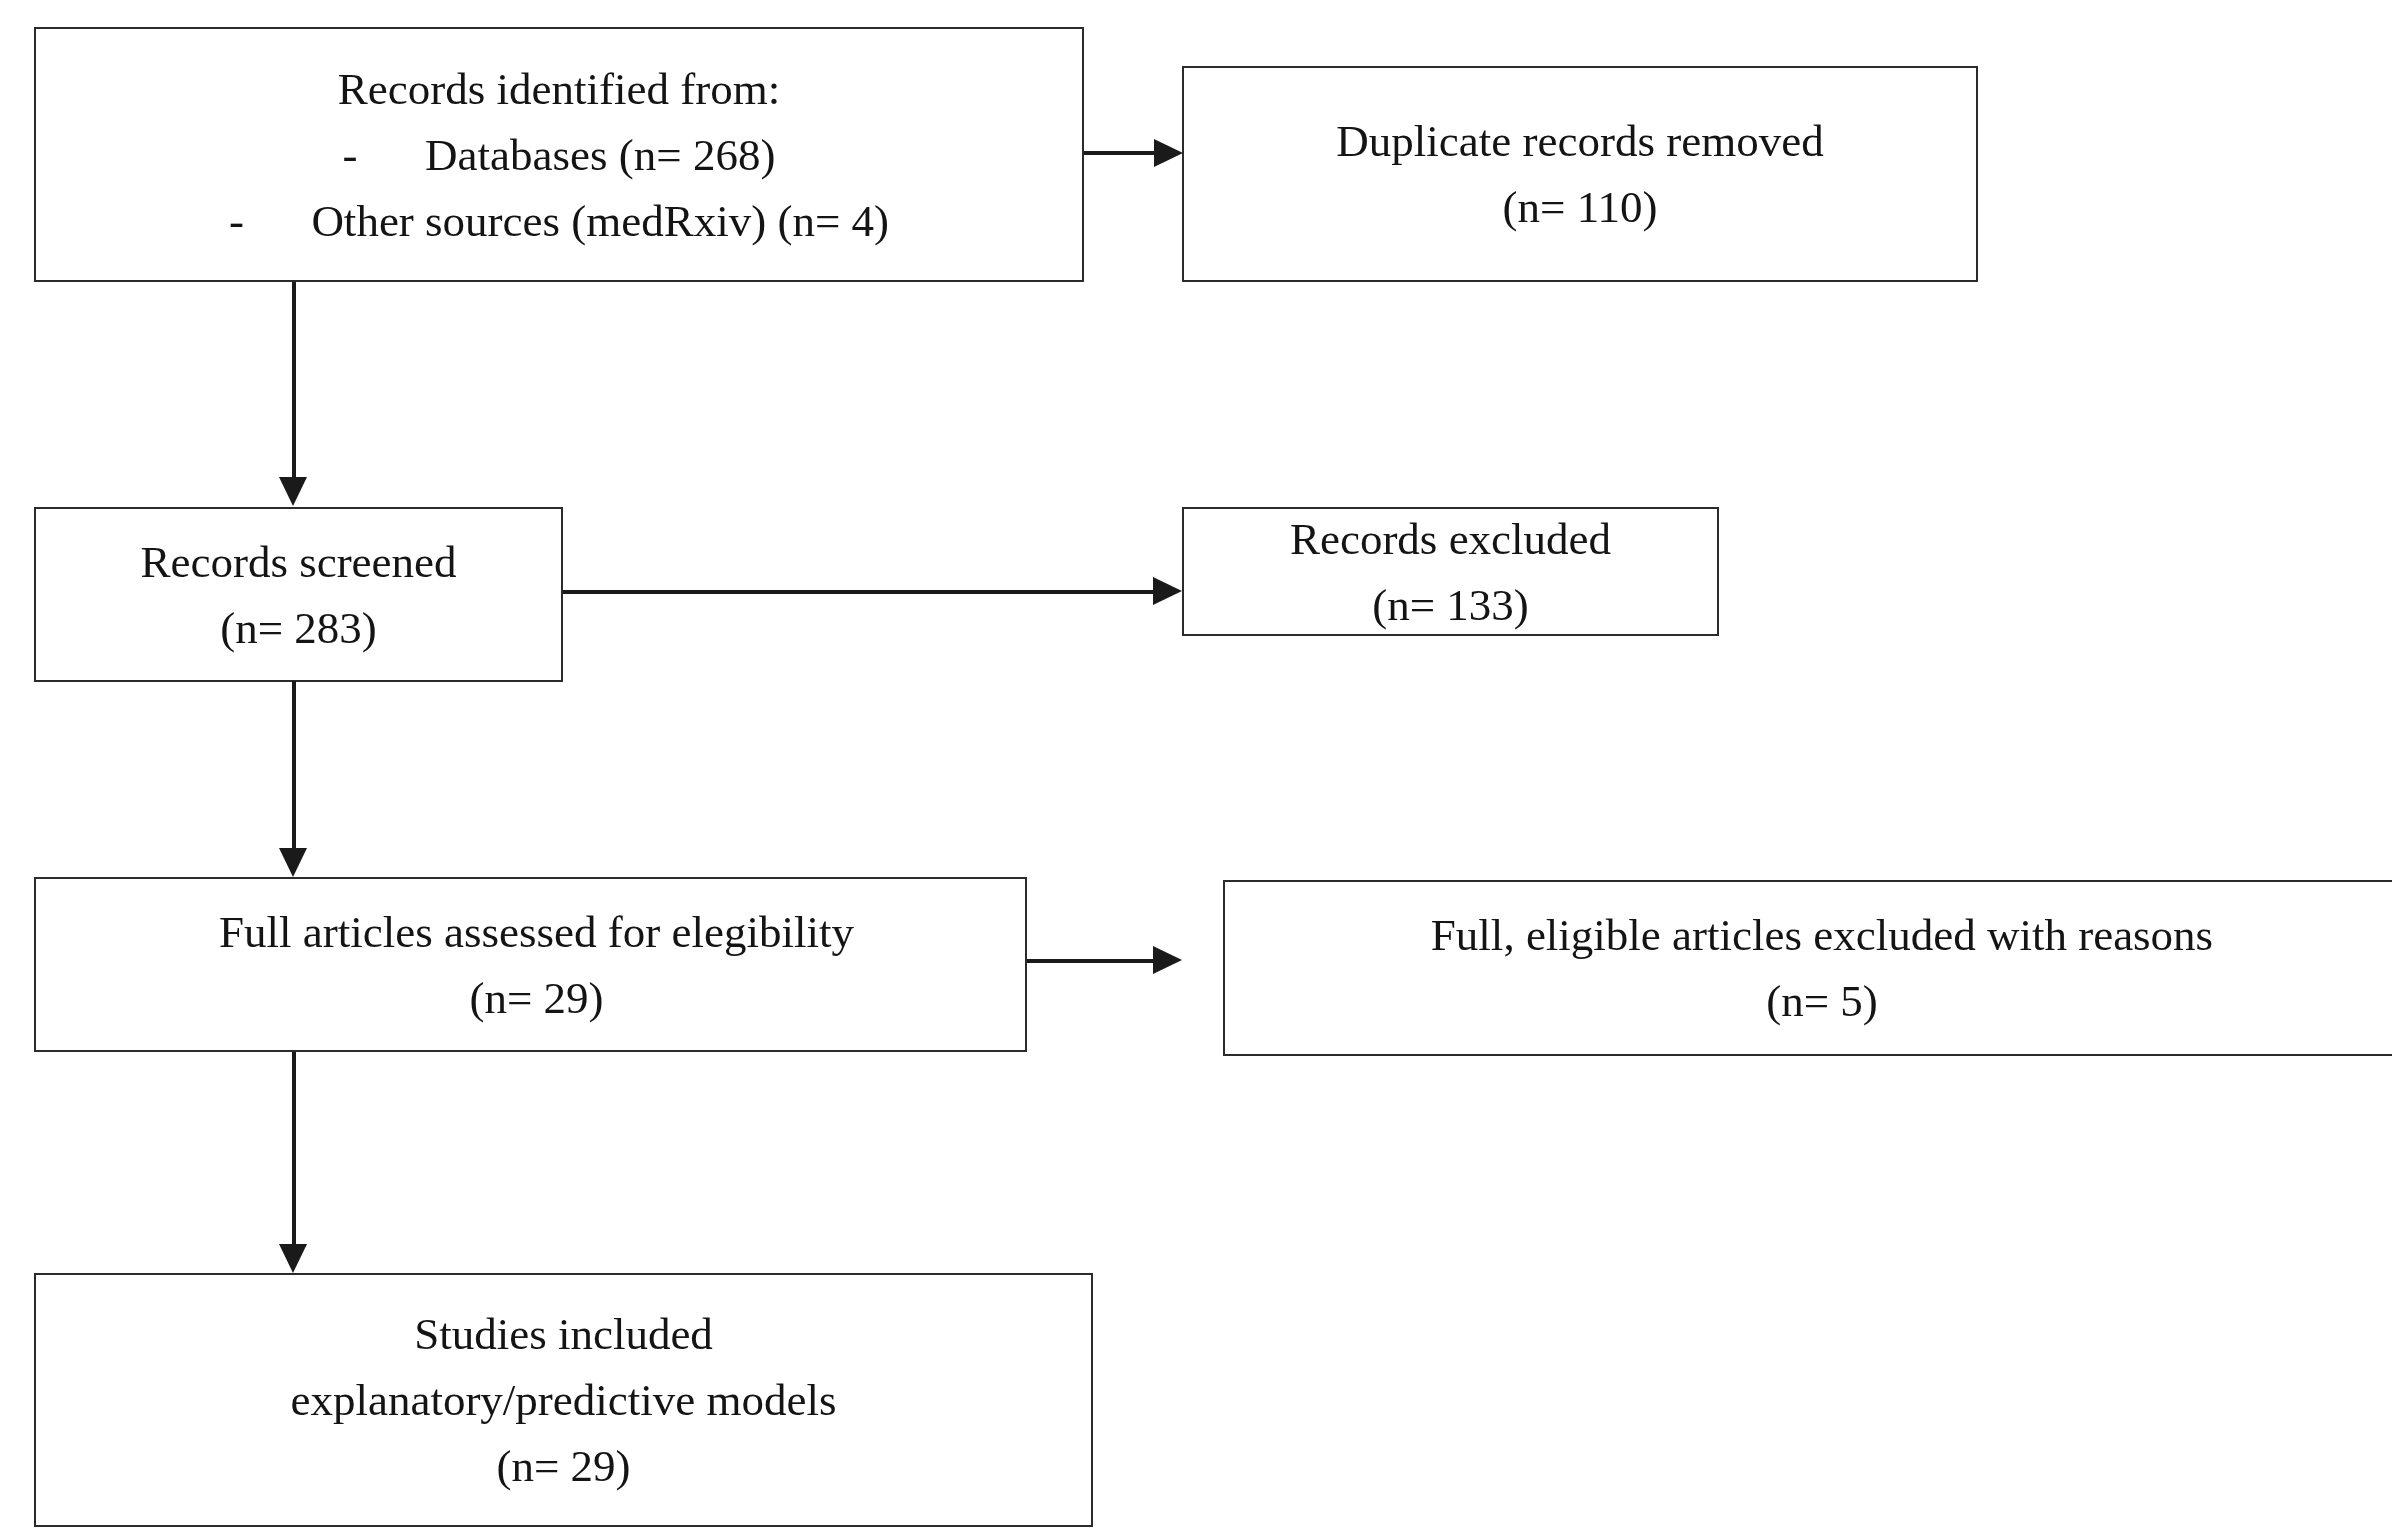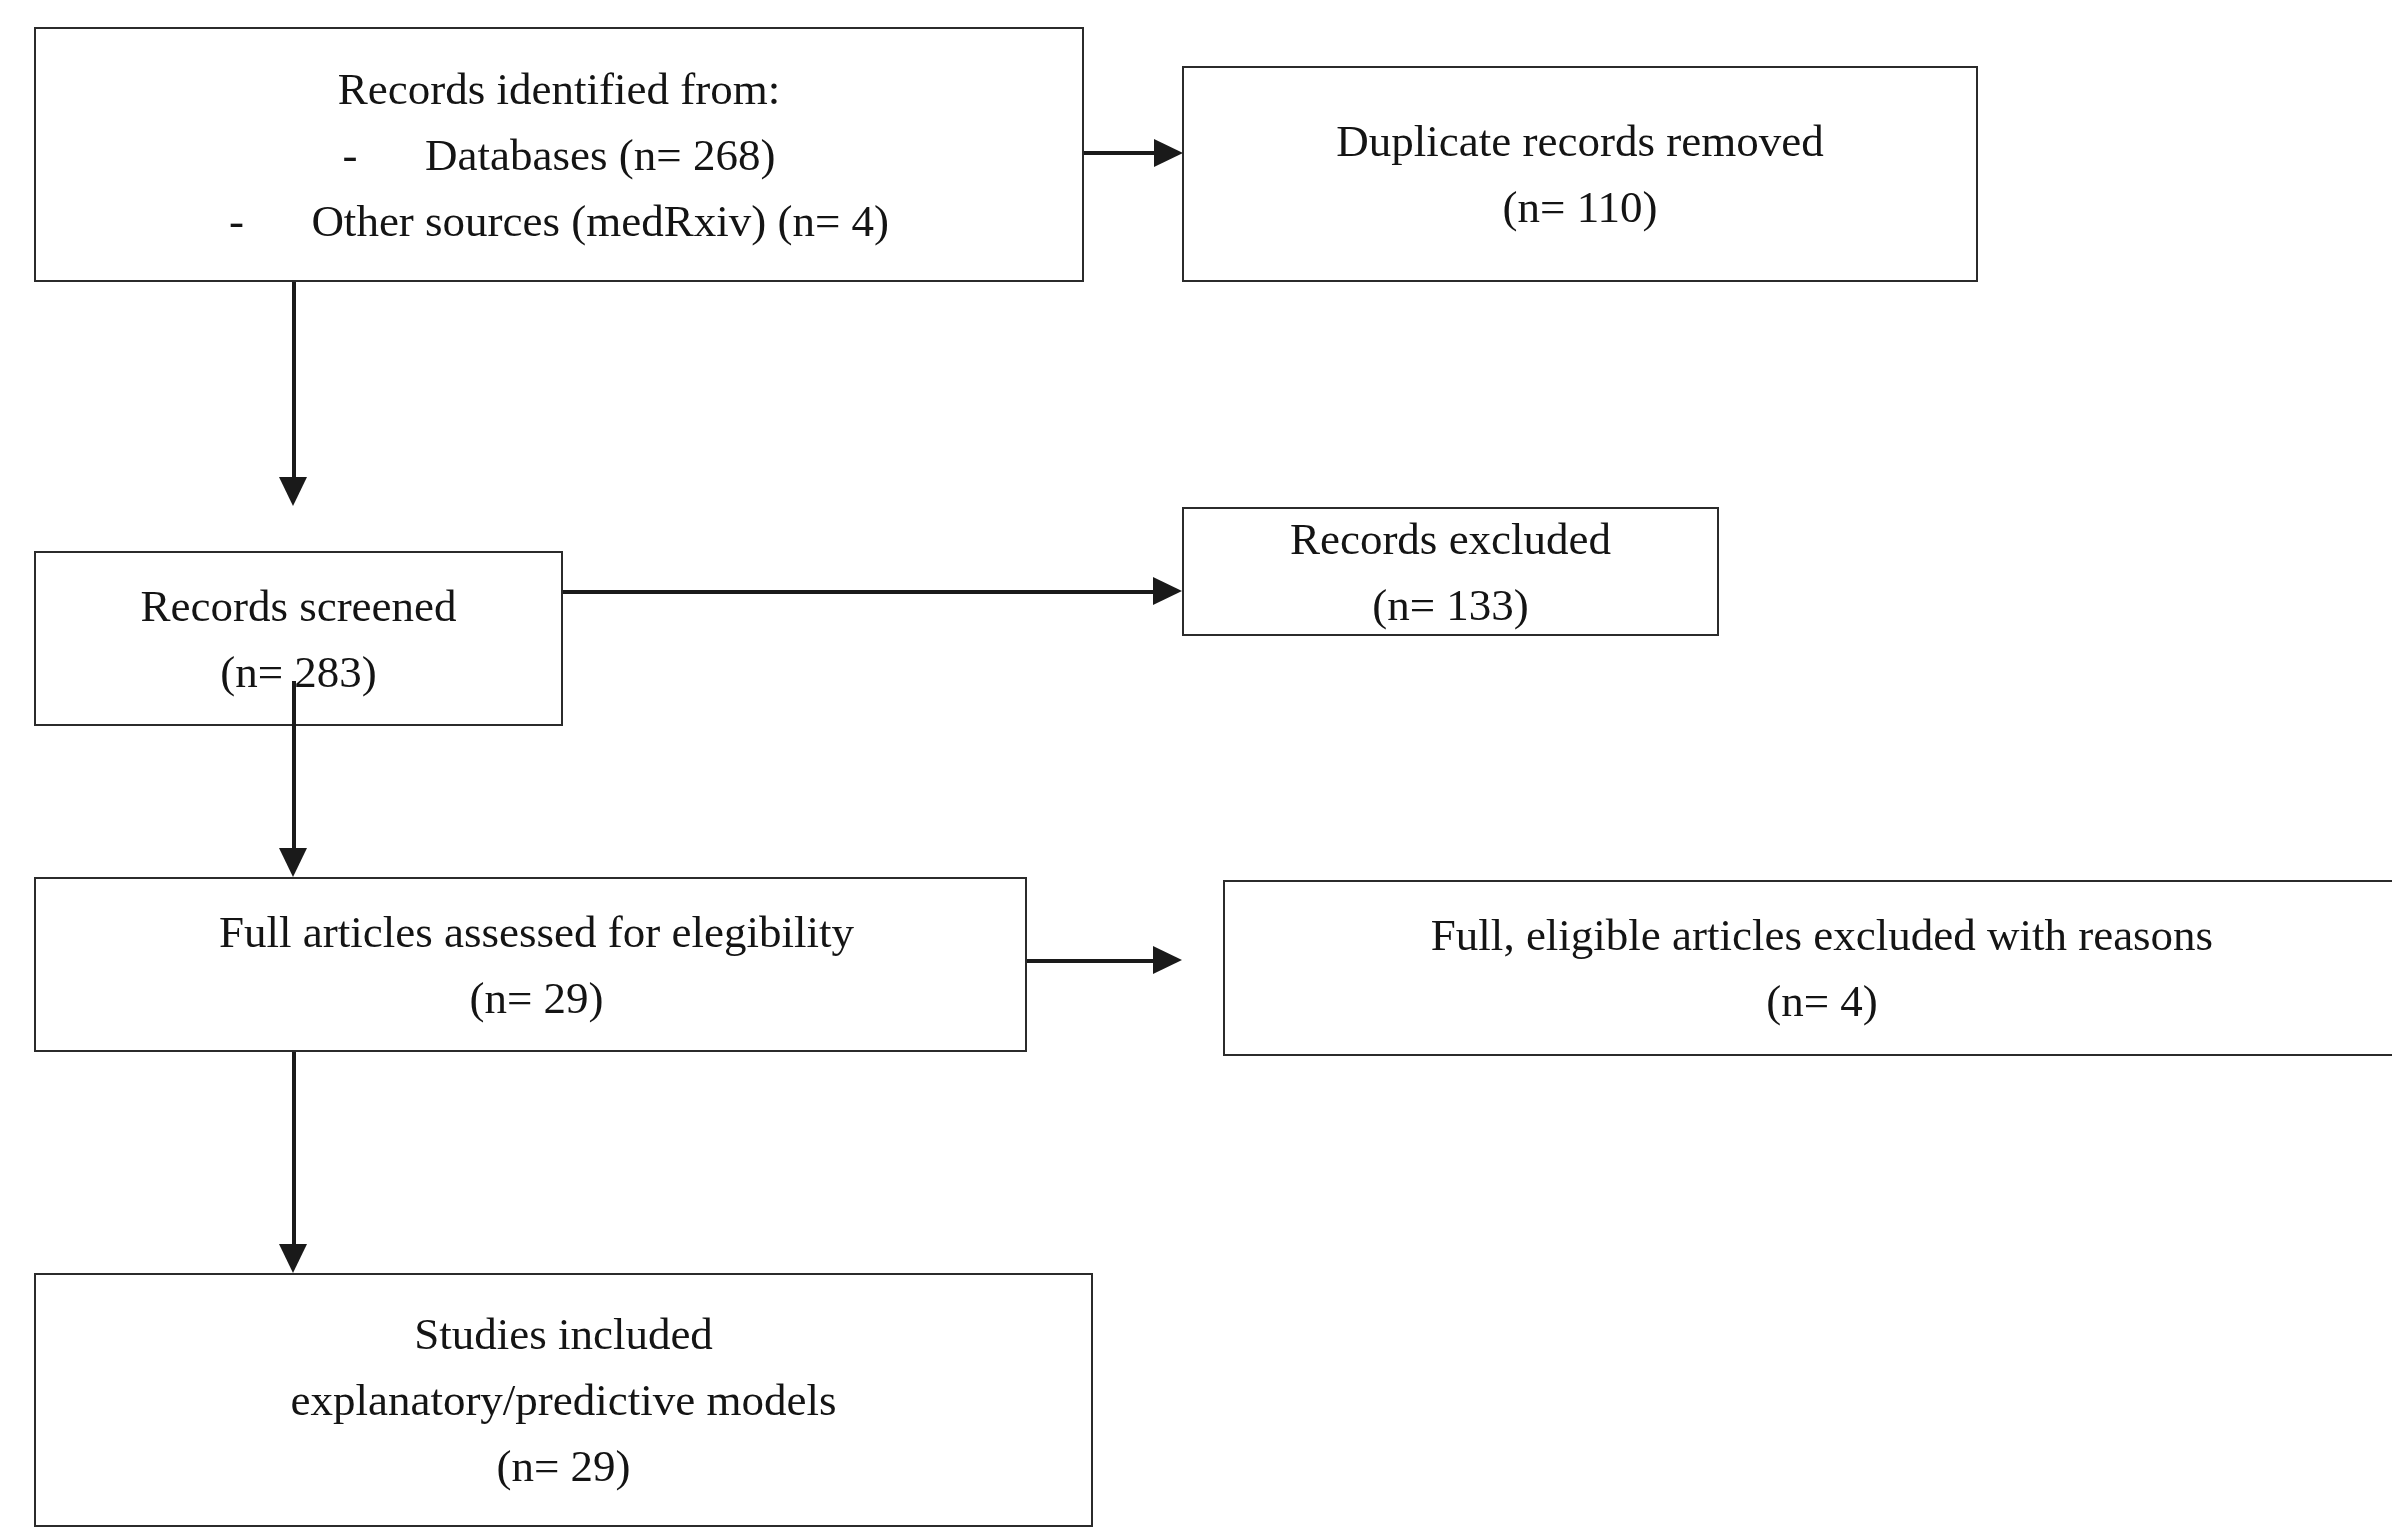--- a/index.html
+++ b/index.html
@@ -54,21 +54,21 @@
     width: 0;
     height: 0;
     border-left: 14.6px solid transparent;
     border-right: 14.6px solid transparent;
     border-top: 29px solid #1a1a1a;
   }
 
   
   #box-identification { left: 34px;   top: 27px;   width: 1050px; height: 255px; }
   #box-duplicates     { left: 1182px; top: 66px;   width: 796px;  height: 216px; }
-  #box-screened       { left: 34px;   top: 507px;  width: 529px;  height: 175px; margin-top: 44px; }
+  #box-screened       { left: 34px;   top: 507px;  width: 529px;  height: 175px; }
   #box-excluded       { left: 1182px; top: 507px;  width: 537px;  height: 129px; }
   #box-assessed       { left: 34px;   top: 877px;  width: 993px; height: 175px; padding-left: 12px; }
   #box-excluded-reasons { left: 1223px; top: 880px; width: 1198px; height: 176px; }
   #box-included       { left: 34px;   top: 1273px; width: 1059px; height: 254px; }
 
   
   #h1-line { left: 1084px; top: 151px; width: 70px; }
   #h1-head { left: 1154px; top: 139px; }
   #h2-line { left: 563px;  top: 590px; width: 590px; }
   #h2-head { left: 1153px; top: 577px; }
@@ -107,21 +107,21 @@
     <div class="line">(n= 133)</div>
   </div>
 
   <div class="box" id="box-assessed">
     <div class="line">Full articles assessed for elegibility</div>
     <div class="line">(n= 29)</div>
   </div>
 
   <div class="box" id="box-excluded-reasons">
     <div class="line">Full, eligible articles excluded with reasons</div>
-    <div class="line">(n= 4)</div>
+    <div class="line">(n= 5)</div>
   </div>
 
   <div class="box" id="box-included">
     <div class="line">Studies included</div>
     <div class="line">explanatory/predictive models</div>
     <div class="line">(n= 29)</div>
   </div>
 
   <div class="hline" id="h1-line"></div>
   <div class="head-right" id="h1-head"></div>

